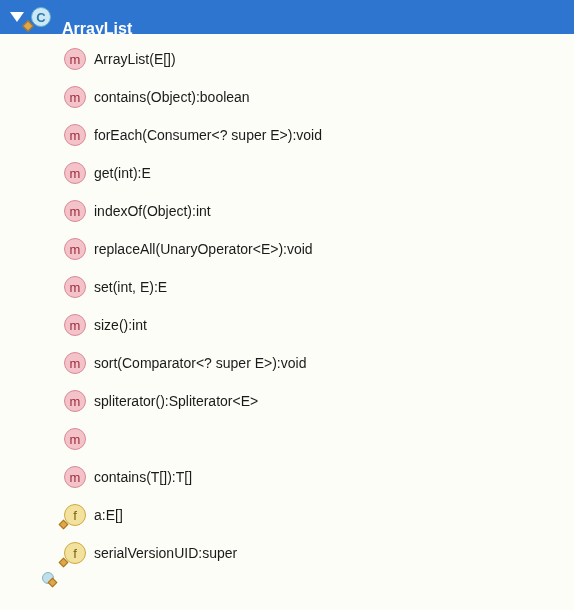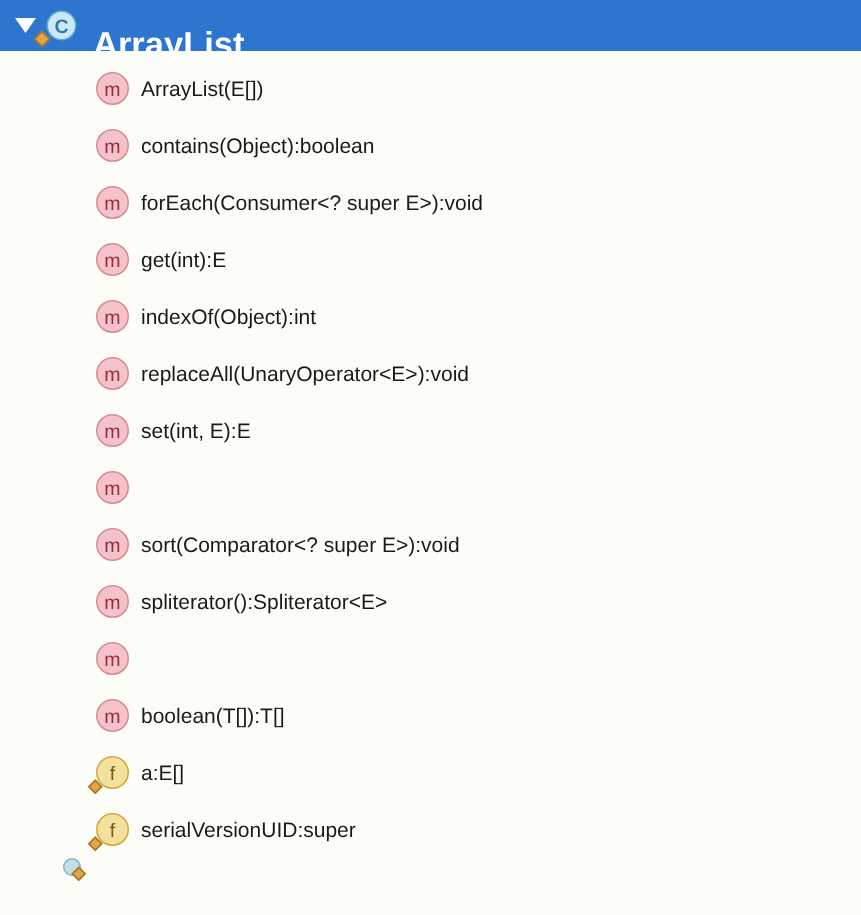--- a/index.html
+++ b/index.html
@@ -59,21 +59,21 @@
       bottom: -2px;
       width: 8px;
       height: 8px;
       background: #e0a64a;
       border: 1px solid #a87320;
       transform: rotate(45deg);
     }
 
     .header-title {
       color: #ffffff;
-      font-size: 23px;
+      font-size: 16px;
       font-weight: bold;
       margin-left: 4px;
       margin-top: 24px;
     }
 
     .tree-body {
       padding-top: 6px;
     }
 
     .tree-item {
@@ -198,39 +198,40 @@
     <span class="item-label">replaceAll(UnaryOperator&lt;E&gt;):void</span>
   </div>
 
   <div class="tree-item">
     <div class="member-icon method">m</div>
     <span class="item-label">set(int, E):E</span>
   </div>
 
   <div class="tree-item">
     <div class="member-icon method">m</div>
+    <span class="item-label">size():int</span>
   </div>
 
   <div class="tree-item">
     <div class="member-icon method">m</div>
     <span class="item-label">sort(Comparator&lt;? super E&gt;):void</span>
   </div>
 
   <div class="tree-item">
     <div class="member-icon method">m</div>
     <span class="item-label">spliterator():Spliterator&lt;E&gt;</span>
   </div>
 
   <div class="tree-item">
     <div class="member-icon method">m</div>
   </div>
 
   <div class="tree-item">
     <div class="member-icon method">m</div>
-    <span class="item-label">boolean(T[]):T[]</span>
+    <span class="item-label">contains(T[]):T[]</span>
   </div>
 
   <div class="tree-item">
     <div class="member-icon field">f<div class="field-diamond"></div></div>
     <span class="item-label">a:E[]</span>
   </div>
 
   <div class="tree-item">
     <div class="member-icon field">f<div class="field-diamond"></div></div>
     <span class="item-label">serialVersionUID:super</span>

